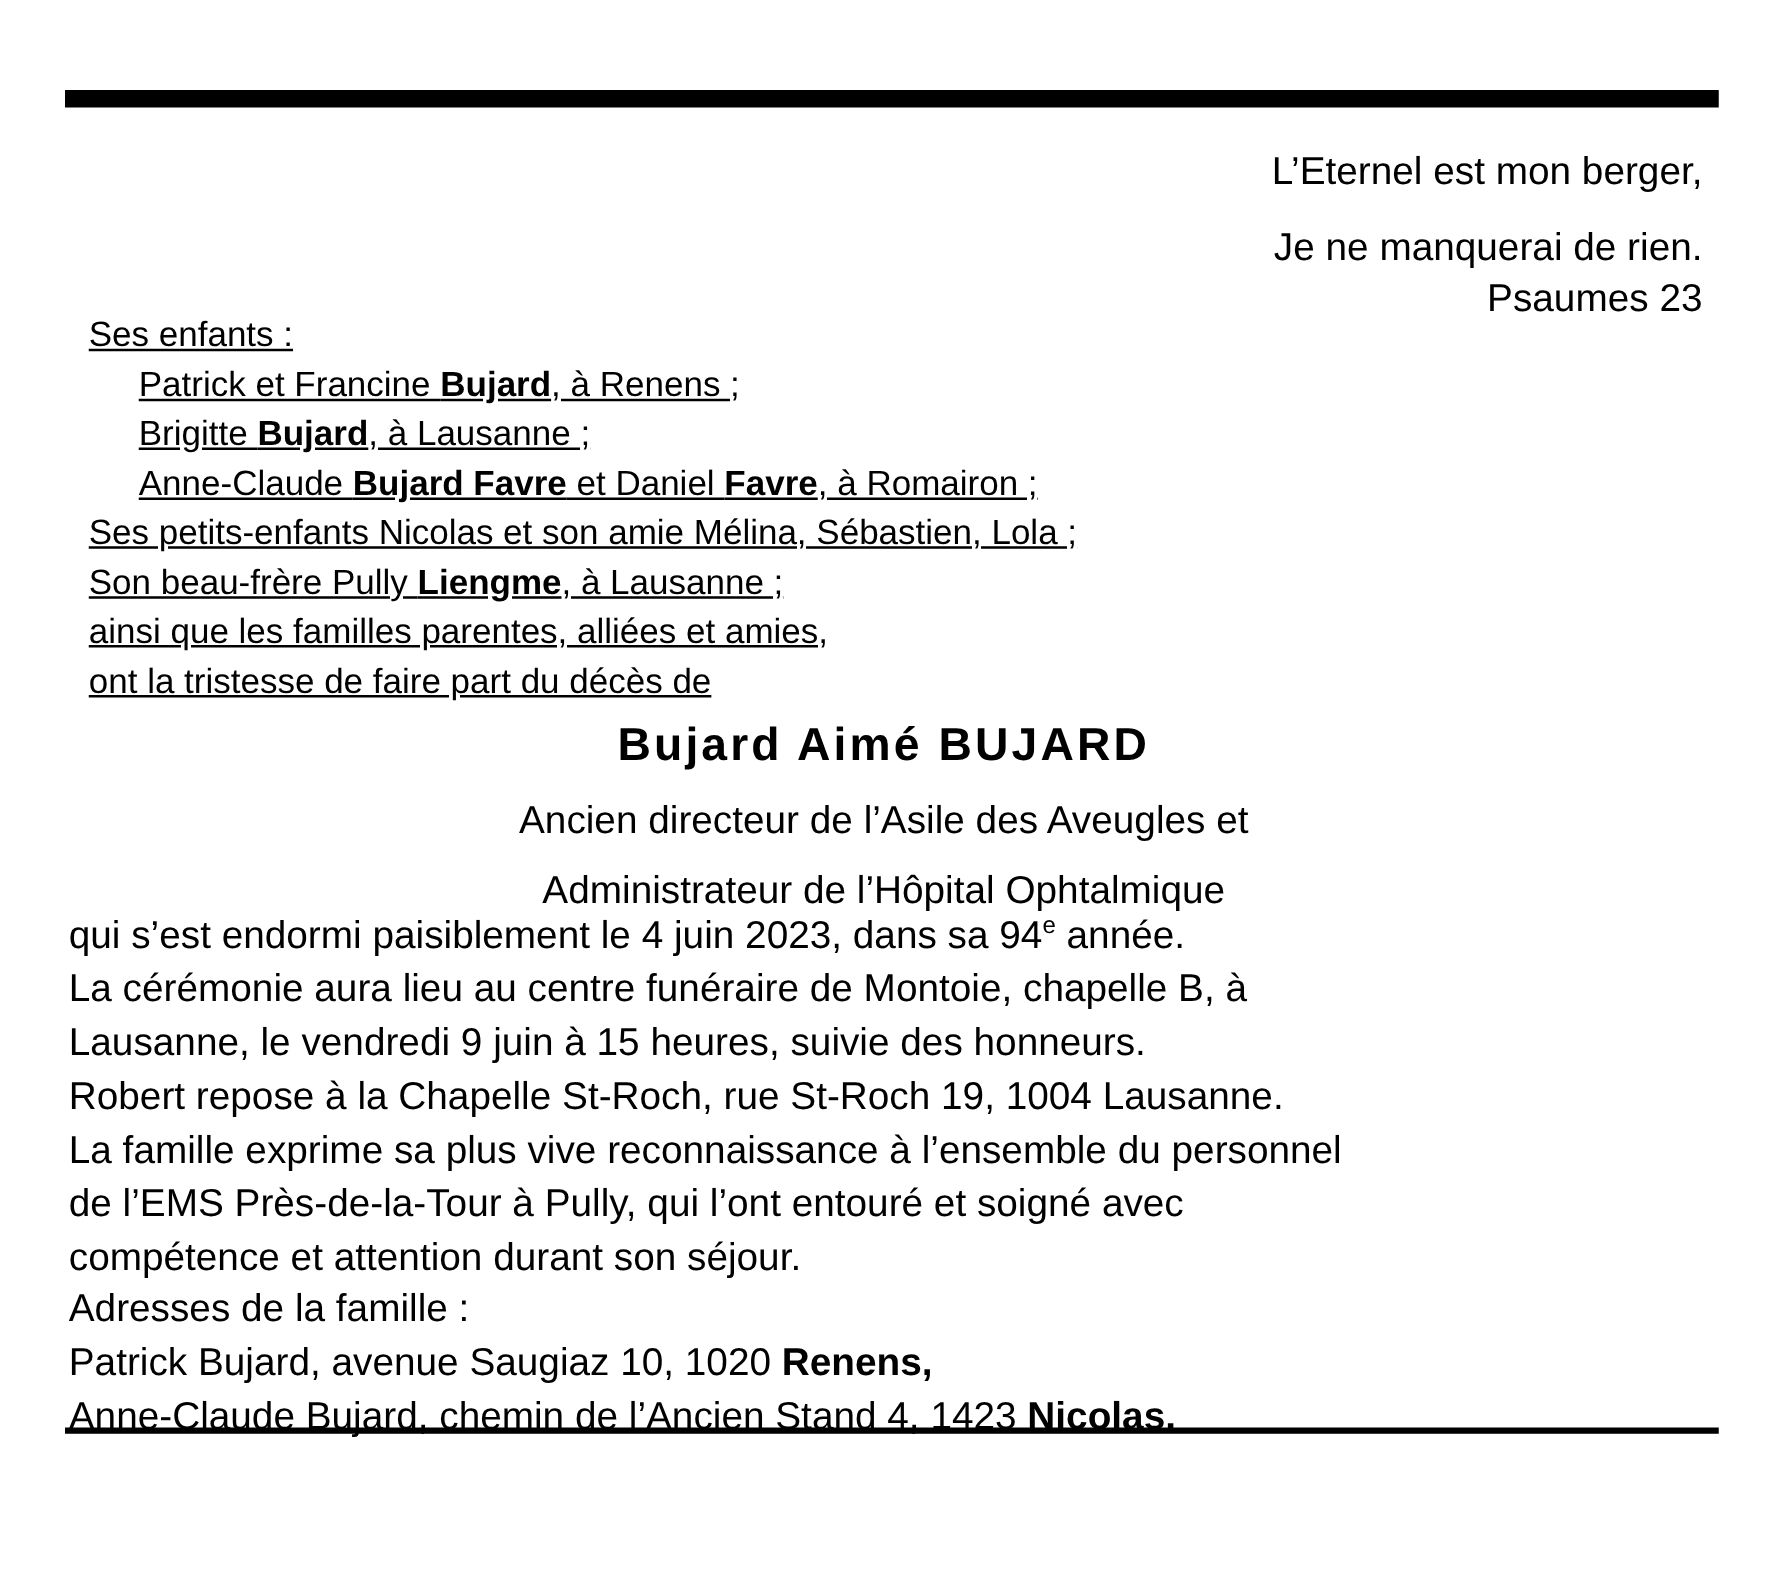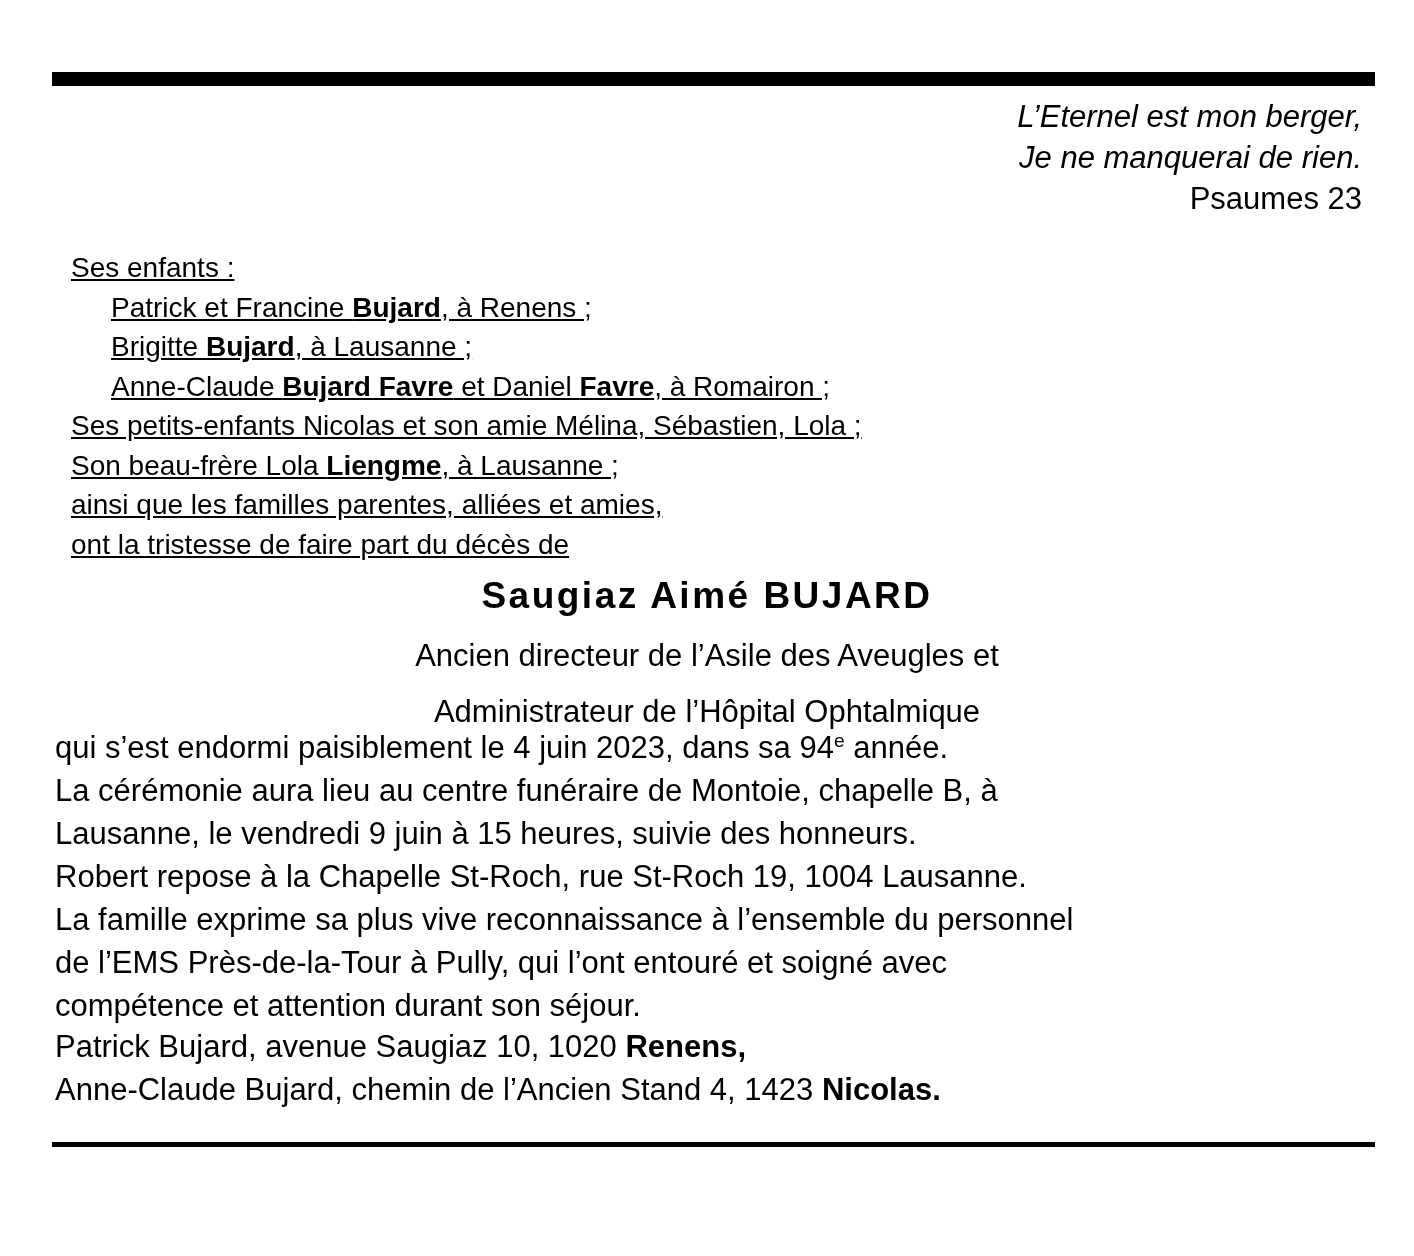--- a/index.html
+++ b/index.html
@@ -42,21 +42,21 @@
 
   .epigraph {
     position: absolute;
     right: 52px;
     top: 96px;
     text-align: right;
     font-size: 31px;
     line-height: 41px;
   }
   .epigraph .verse {
-    font-style: italic;
+    margin-top: 20px;
   }
   .epigraph .ref {
     font-style: normal;
   }
 
   .family-block {
     position: absolute;
     left: 71px;
     top: 248px;
     font-size: 28px;
@@ -134,42 +134,43 @@
     <div>Ses enfants :</div>
 
     <div class="indent"><span>Patrick et Francine </span><b>Bujard</b><span>, à Renens ;</span></div>
 
     <div class="indent"><span>Brigitte </span><b>Bujard</b><span>, à Lausanne ;</span></div>
 
     <div class="indent"><span>Anne-Claude </span><b>Bujard Favre</b><span> et Daniel </span><b>Favre</b><span>, à Romairon ;</span></div>
 
     <div>Ses petits-enfants Nicolas et son amie Mélina, Sébastien, Lola ;</div>
 
-    <div><span>Son beau-frère Lola </span><b>Liengme</b><span>, à Lausanne ;</span></div>
+    <div><span>Son beau-frère Pully </span><b>Liengme</b><span>, à Lausanne ;</span></div>
 
     <div>ainsi que les familles parentes, alliées et amies,</div>
     <div>ont la tristesse de faire part du décès de</div>
   </div>
 
   <div class="deceased">
-    <div class="name">Saugiaz Aimé BUJARD</div>
+    <div class="name">Bujard Aimé BUJARD</div>
     <div class="role">Ancien directeur de l’Asile des Aveugles et</div>
     <div class="role">Administrateur de l’Hôpital Ophtalmique</div>
   </div>
 
   <div class="details">
     <div><span>qui s’est endormi paisiblement le 4 juin 2023, dans sa 94</span><sup>e</sup><span> année.</span></div>
     <div>La cérémonie aura lieu au centre funéraire de Montoie, chapelle B, à</div>
     <div>Lausanne, le vendredi 9 juin à 15 heures, suivie des honneurs.</div>
     <div>Robert repose à la Chapelle St-Roch, rue St-Roch 19, 1004 Lausanne.</div>
     <div>La famille exprime sa plus vive reconnaissance à l’ensemble du personnel</div>
     <div>de l’EMS Près-de-la-Tour à Pully, qui l’ont entouré et soigné avec</div>
     <div>compétence et attention durant son séjour.</div>
   </div>
 
   <div class="addresses">
+    <div>Adresses de la famille :</div>
     <div><span>Patrick Bujard, avenue Saugiaz 10, 1020 </span><b>Renens,</b></div>
     <div><span>Anne-Claude Bujard, chemin de l’Ancien Stand 4, 1423 </span><b>Nicolas.</b></div>
   </div>
 
   <div class="rule-bottom"></div>
 
 </div>
 
 </body></html>

